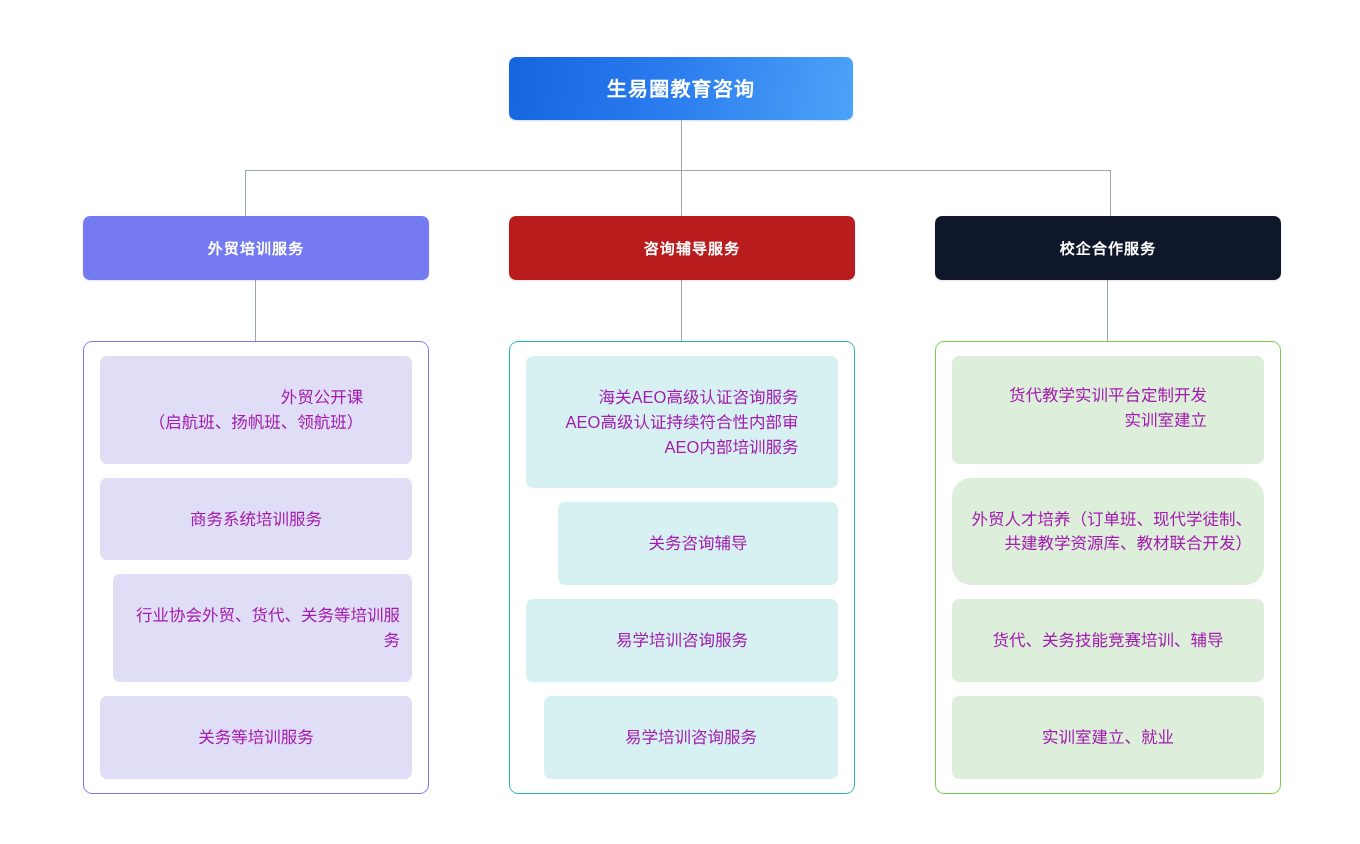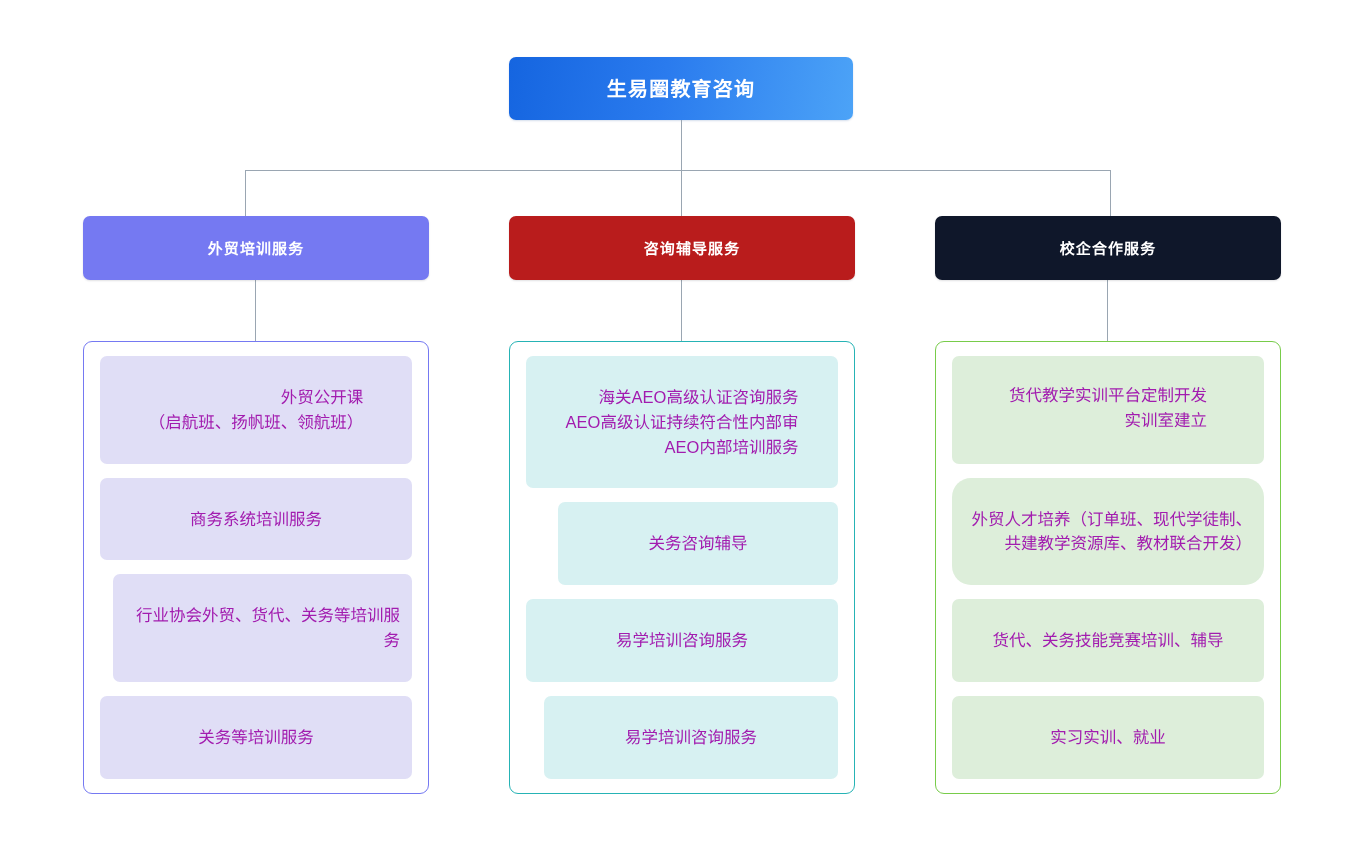--- a/index.html
+++ b/index.html
@@ -194,17 +194,17 @@
 
   <div class="branch" id="branch-3">
     <div class="branch-header">
       <span class="branch-title">校企合作服务</span>
     </div>
     <div class="branch-panel">
       <div class="leaf">货代教学实训平台定制开发
 实训室建立</div>
       <div class="leaf">外贸人才培养（订单班、现代学徒制、共建教学资源库、教材联合开发）</div>
       <div class="leaf">货代、关务技能竞赛培训、辅导</div>
-      <div class="leaf">实习实训、就业</div>
+      <div class="leaf">实训室建立、就业</div>
     </div>
   </div>
 
 </div>
 
 </body></html>

